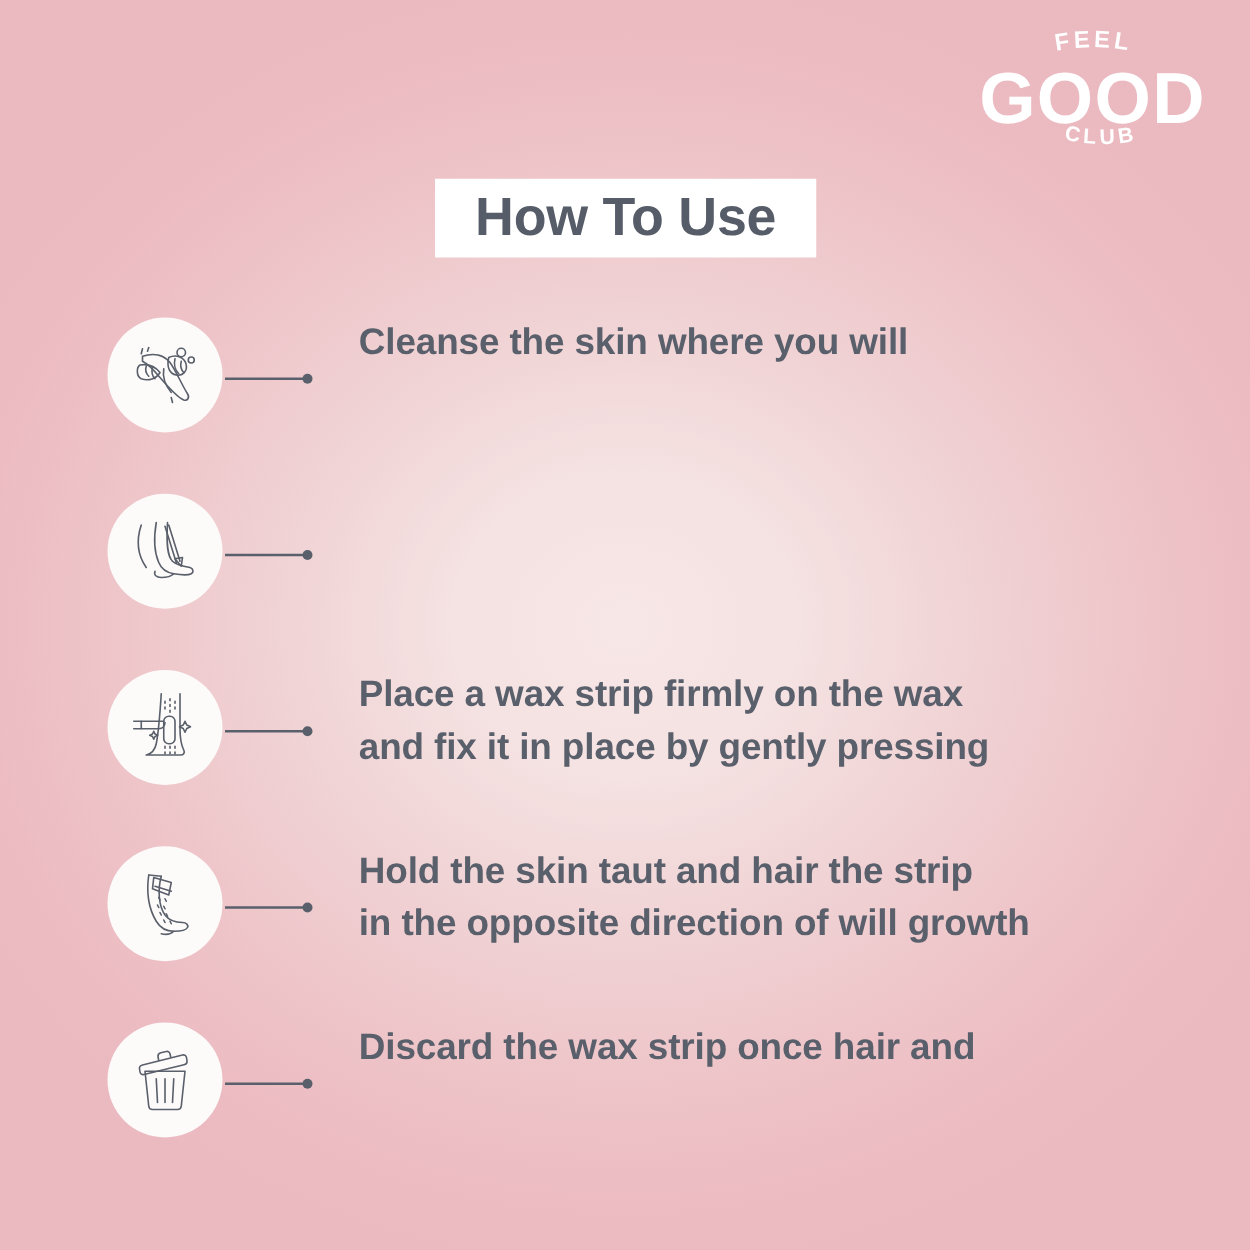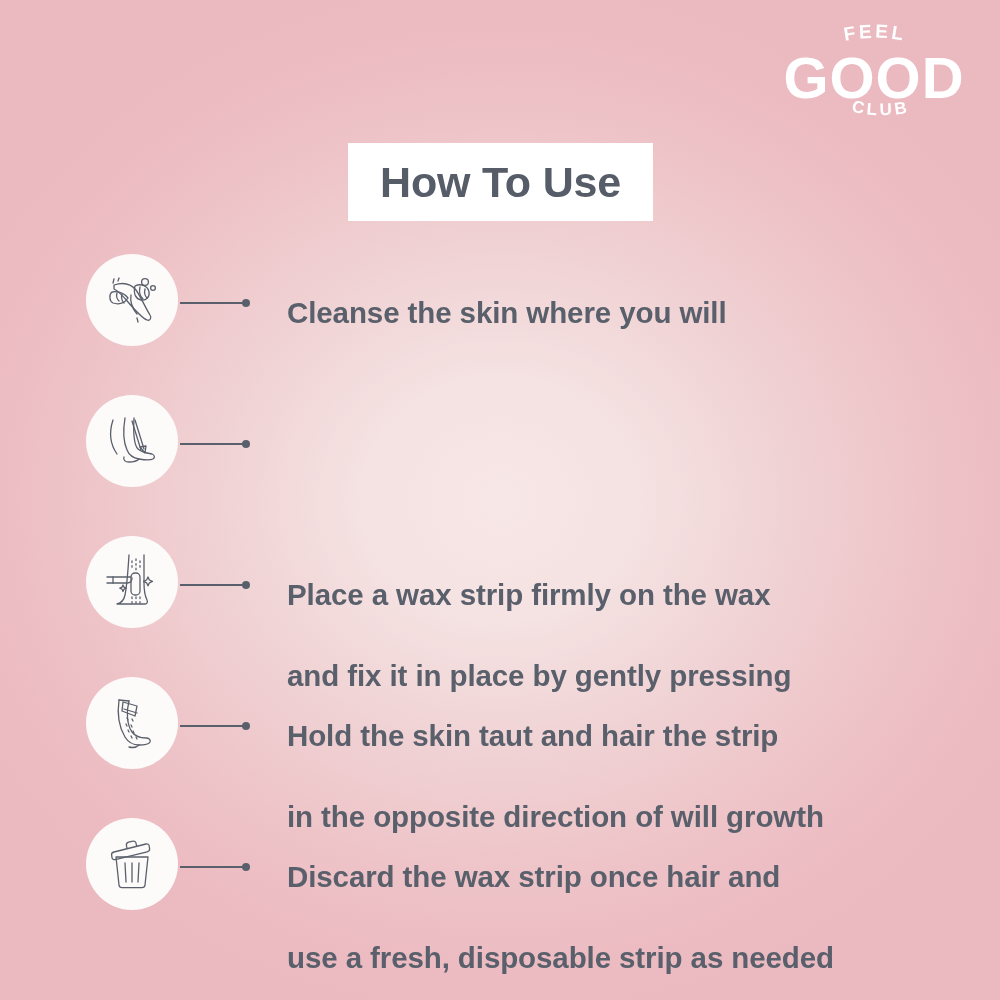--- a/index.html
+++ b/index.html
@@ -41,21 +41,21 @@
     height: 112px;
   }
   #logo svg { display: block; width: 212px; height: 112px; }
 
   
   #title-banner {
     position: absolute;
     left: 348px;
     top: 143px;
     width: 305px;
-    height: 78px;
+    height: 63px;
     background: #ffffff;
     display: flex;
     align-items: center;
     justify-content: center;
   }
   #title-text {
     font-size: 43px;
     font-weight: bold;
     color: #565d69;
     letter-spacing: -0.2px;
@@ -119,21 +119,21 @@
     position: absolute;
     left: 287px;
     top: 6px;
     width: 660px;
     color: #5a606b;
     font-size: 29.5px;
     font-weight: bold;
     line-height: 42px;
     letter-spacing: -0.1px;
   }
-  .step-text .ln { display: block; white-space: nowrap; margin-top: 39px; }
+  .step-text .ln { display: block; white-space: nowrap; }
 </style>
 </head>
 <body>
 
 <div id="poster">
 
   <div id="logo">
     <svg viewBox="0 0 212 112" xmlns="http://www.w3.org/2000/svg">
       <defs>
         <path id="arcTop" d="M 28 48 A 82 44 0 0 1 186 48" fill="none"></path>
@@ -261,18 +261,17 @@
           <path d="M26 15.4 L25.4 12.4 C25.2 11 26.2 9.6 27.6 9.2
                    L32 8.2 C33.4 7.8 34.8 8.8 35 10.2 L35.6 12.6"></path>
         </svg>
       </div>
       <div class="connector">
         <div class="cline"></div>
           <div class="cdot"></div>
       </div>
       <div class="step-text">
         <span class="ln">Discard the wax strip once hair and</span>
-        <span class="ln">use a fresh, disposable strip as needed</span>
       </div>
     </div>
 
   </div>
 </div>
 
 </body></html>

